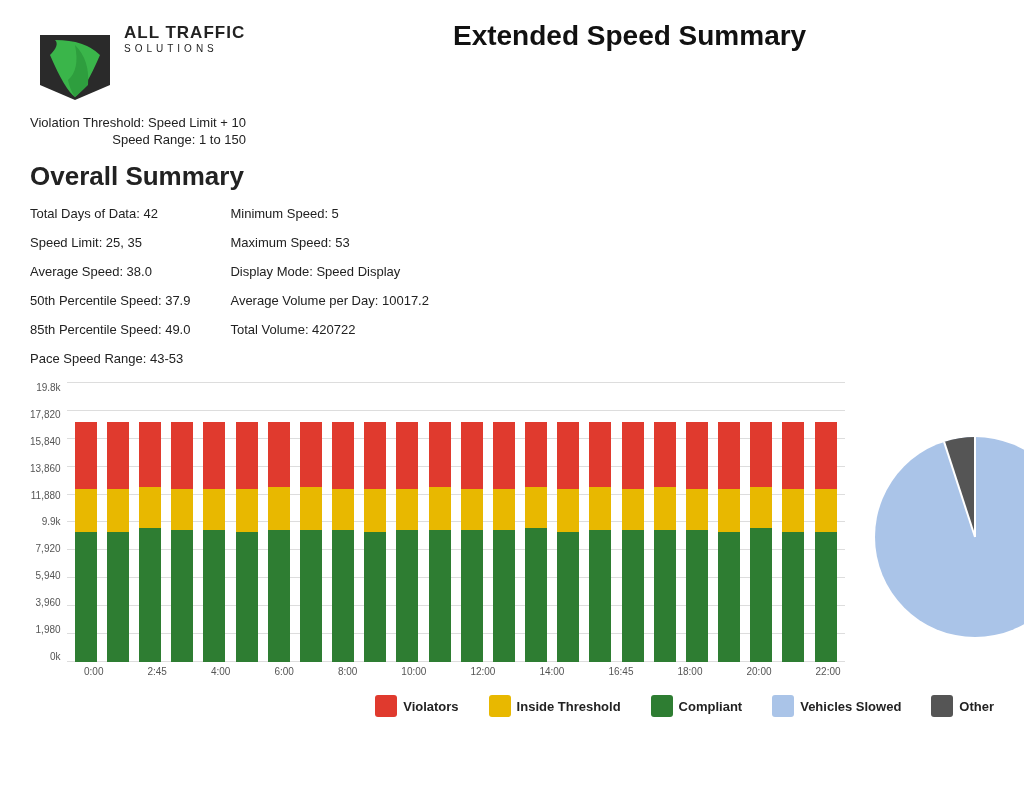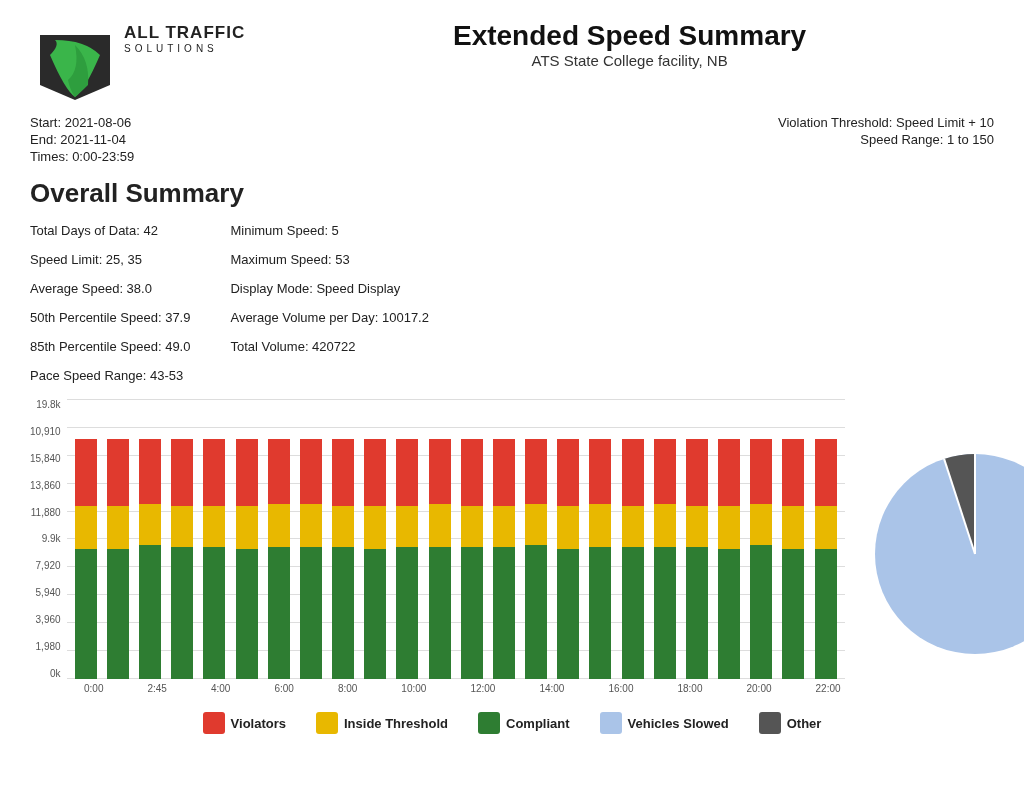--- a/index.html
+++ b/index.html
@@ -159,21 +159,21 @@
     }
     .pie-chart-container {
       flex: 1;
       display: flex;
       align-items: center;
       justify-content: center;
       height: 280px;
     }
     .legend-section {
       display: flex;
-      justify-content: center;
+      justify-content: flex-end;
       gap: 30px;
       margin-top: 18px;
       flex-wrap: wrap;
     }
     .legend-item {
       display: flex;
       align-items: center;
       gap: 6px;
       font-size: 13px;
       font-weight: bold;
@@ -207,30 +207,24 @@
       </svg>
       <div class="logo-text-block" style="margin-left:4px; padding-top:4px;">
         <span class="logo-text" style="font-size:17px; font-weight:900; letter-spacing:1px;">ALL TRAFFIC</span>
         <span class="logo-text solutions" style="font-size:10px; font-weight:400; letter-spacing:4px;">SOLUTIONS</span>
       </div>
     </div>
   </div>
 
   <div class="report-title">
     <h1>Extended Speed Summary</h1>
-    <h2>ATS State College facility, NB</h2>
   </div>
 </div>
 
 <div class="meta-section">
-  <div class="meta-left">
-    <span>Start: 2021-08-06</span>
-    <span>End: 2021-11-04</span>
-    <span>Times: 0:00-23:59</span>
-  </div>
   <div class="meta-right">
     <span>Violation Threshold: Speed Limit + 10</span>
     <span>Speed Range: 1 to 150</span>
   </div>
 </div>
 
 <div class="overall-summary">
   <h2>Overall Summary</h2>
   <div class="summary-grid">
     <div class="summary-col" id="summary-col1">
@@ -249,21 +243,21 @@
         <span>Total Volume: 420722</span>
       </div>
   </div>
 </div>
 
 <div class="charts-section">
   <div class="bar-chart-container">
     <div class="bar-chart-area">
       <div class="y-axis" id="y-axis">
           <span>19.8k</span>
-          <span>10,910</span>
+          <span>17,820</span>
           <span>15,840</span>
           <span>13,860</span>
           <span>11,880</span>
           <span>9.9k</span>
           <span>7,920</span>
           <span>5,940</span>
           <span>3,960</span>
           <span>1,980</span>
           <span>0k</span>
         </div>
@@ -455,21 +449,21 @@
     </div>
     <div class="x-axis" id="x-axis">
         <span>0:00</span>
         <span>2:45</span>
         <span>4:00</span>
         <span>6:00</span>
         <span>8:00</span>
         <span>10:00</span>
         <span>12:00</span>
         <span>14:00</span>
-        <span>16:00</span>
+        <span>16:45</span>
         <span>18:00</span>
         <span>20:00</span>
         <span>22:00</span>
       </div>
   </div>
 
   <div class="pie-chart-container">
     <svg width="220" height="220" viewBox="0 0 220 220">
 
       <circle cx="110" cy="110" r="100" fill="#aac4e8"></circle>

